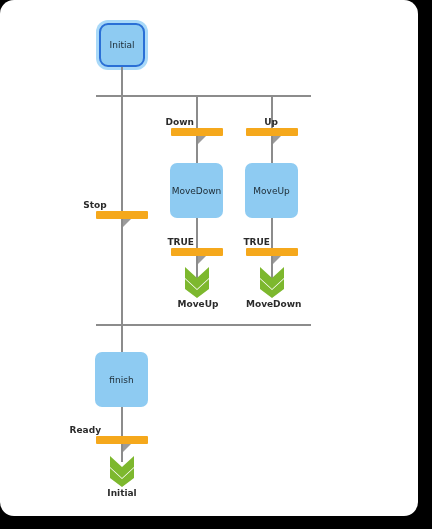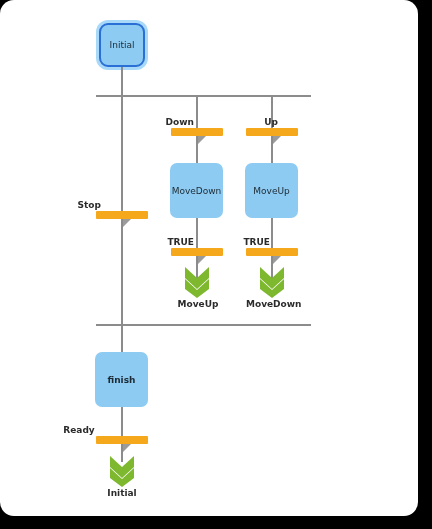--- a/index.html
+++ b/index.html
@@ -123,21 +123,21 @@
     <div class="tnotch" style="left:272px; top:136px;"></div>
 
     <div class="step" style="left:170px; top:163px; width:53px; height:55px;">
       <span>MoveDown</span>
     </div>
 
     <div class="step" style="left:245px; top:163px; width:53px; height:55px;">
       <span>MoveUp</span>
     </div>
 
-    <div class="lbl tlabel" style="left:57px; top:200px; width:44px;">Stop</div>
+    <div class="lbl tlabel" style="left:73px; top:200px; width:44px;text-align:center;">Stop</div>
     <div class="tbar" style="left:96px; top:211px; width:52px;"></div>
     <div class="tnotch" style="left:122px; top:219px;"></div>
 
     <div class="lbl tlabel" style="left:148px; top:237px; width:46px;">TRUE</div>
     <div class="tbar" style="left:171px; top:248px; width:52px;"></div>
     <div class="tnotch" style="left:197px; top:256px;"></div>
 
     <div class="lbl tlabel" style="left:224px; top:237px; width:46px;">TRUE</div>
     <div class="tbar" style="left:246px; top:248px; width:52px;"></div>
     <div class="tnotch" style="left:272px; top:256px;"></div>
@@ -155,27 +155,27 @@
         <path d="M2 1 L14 12 L26 1 L26 12 L14 23 L2 12 Z" fill="#7db82e"></path>
         <path d="M2 13 L14 24 L26 13 L26 23 L14 32 L2 23 Z" fill="#7db82e"></path>
       </svg>
     </div>
     <div class="lbl" style="left:246px; top:299px; width:52px; text-align:center;">MoveDown</div>
 
     <div class="hline" style="left:96px; top:324px; width:215px;"></div>
 
     <div class="vline" style="left:121px; top:324px; height:28px;"></div>
 
-    <div class="step" style="left:95px; top:352px; width:53px; height:55px;font-weight:bold;">
+    <div class="step" style="left:95px; top:352px; width:53px; height:55px;">
       <span>finish</span>
     </div>
 
     <div class="vline" style="left:121px; top:407px; height:55px;"></div>
 
-    <div class="lbl tlabel" style="left:57px; top:425px; width:44px;text-align:center;">Ready</div>
+    <div class="lbl tlabel" style="left:57px; top:425px; width:44px;">Ready</div>
     <div class="tbar" style="left:96px; top:436px; width:52px;"></div>
     <div class="tnotch" style="left:122px; top:444px;"></div>
 
     <div class="jump" style="left:108px; top:455px;">
       <svg width="28" height="32" viewBox="0 0 28 32">
         <path d="M2 1 L14 12 L26 1 L26 12 L14 23 L2 12 Z" fill="#7db82e"></path>
         <path d="M2 13 L14 24 L26 13 L26 23 L14 32 L2 23 Z" fill="#7db82e"></path>
       </svg>
     </div>
     <div class="lbl" style="left:100px; top:488px; width:44px; text-align:center;">Initial</div>

